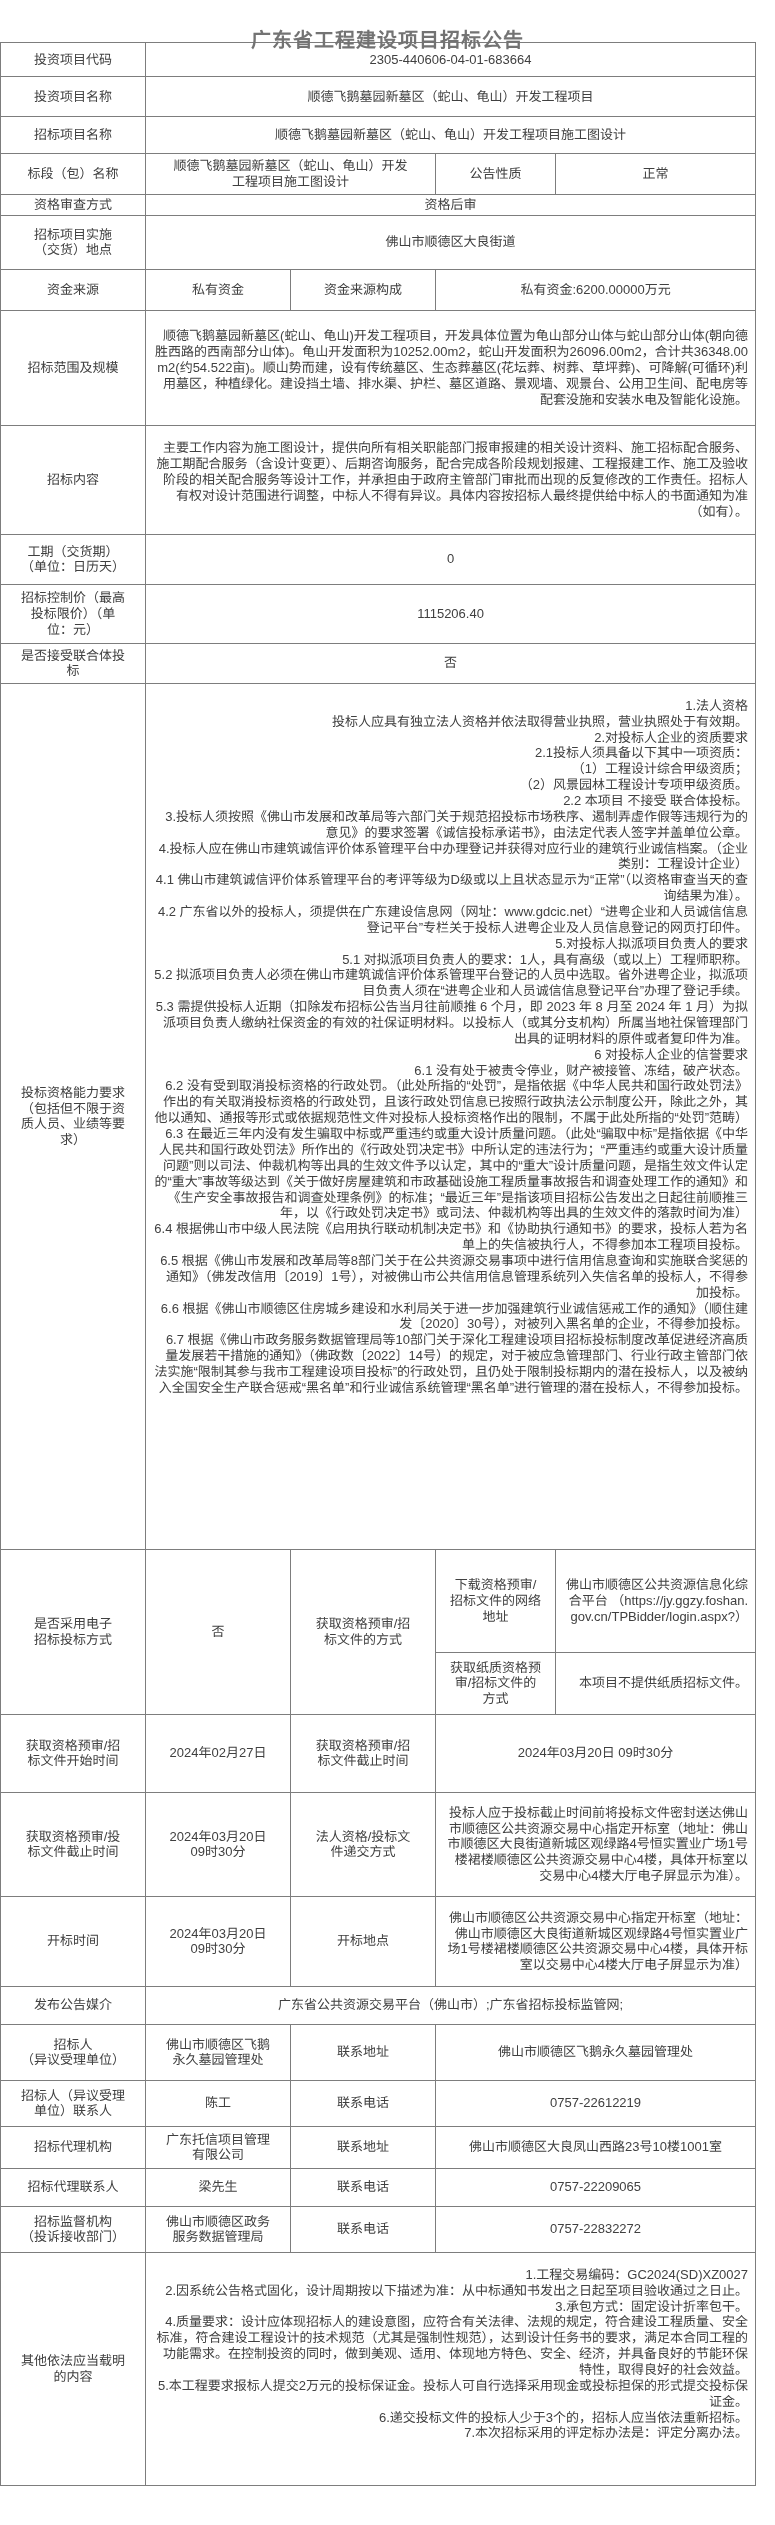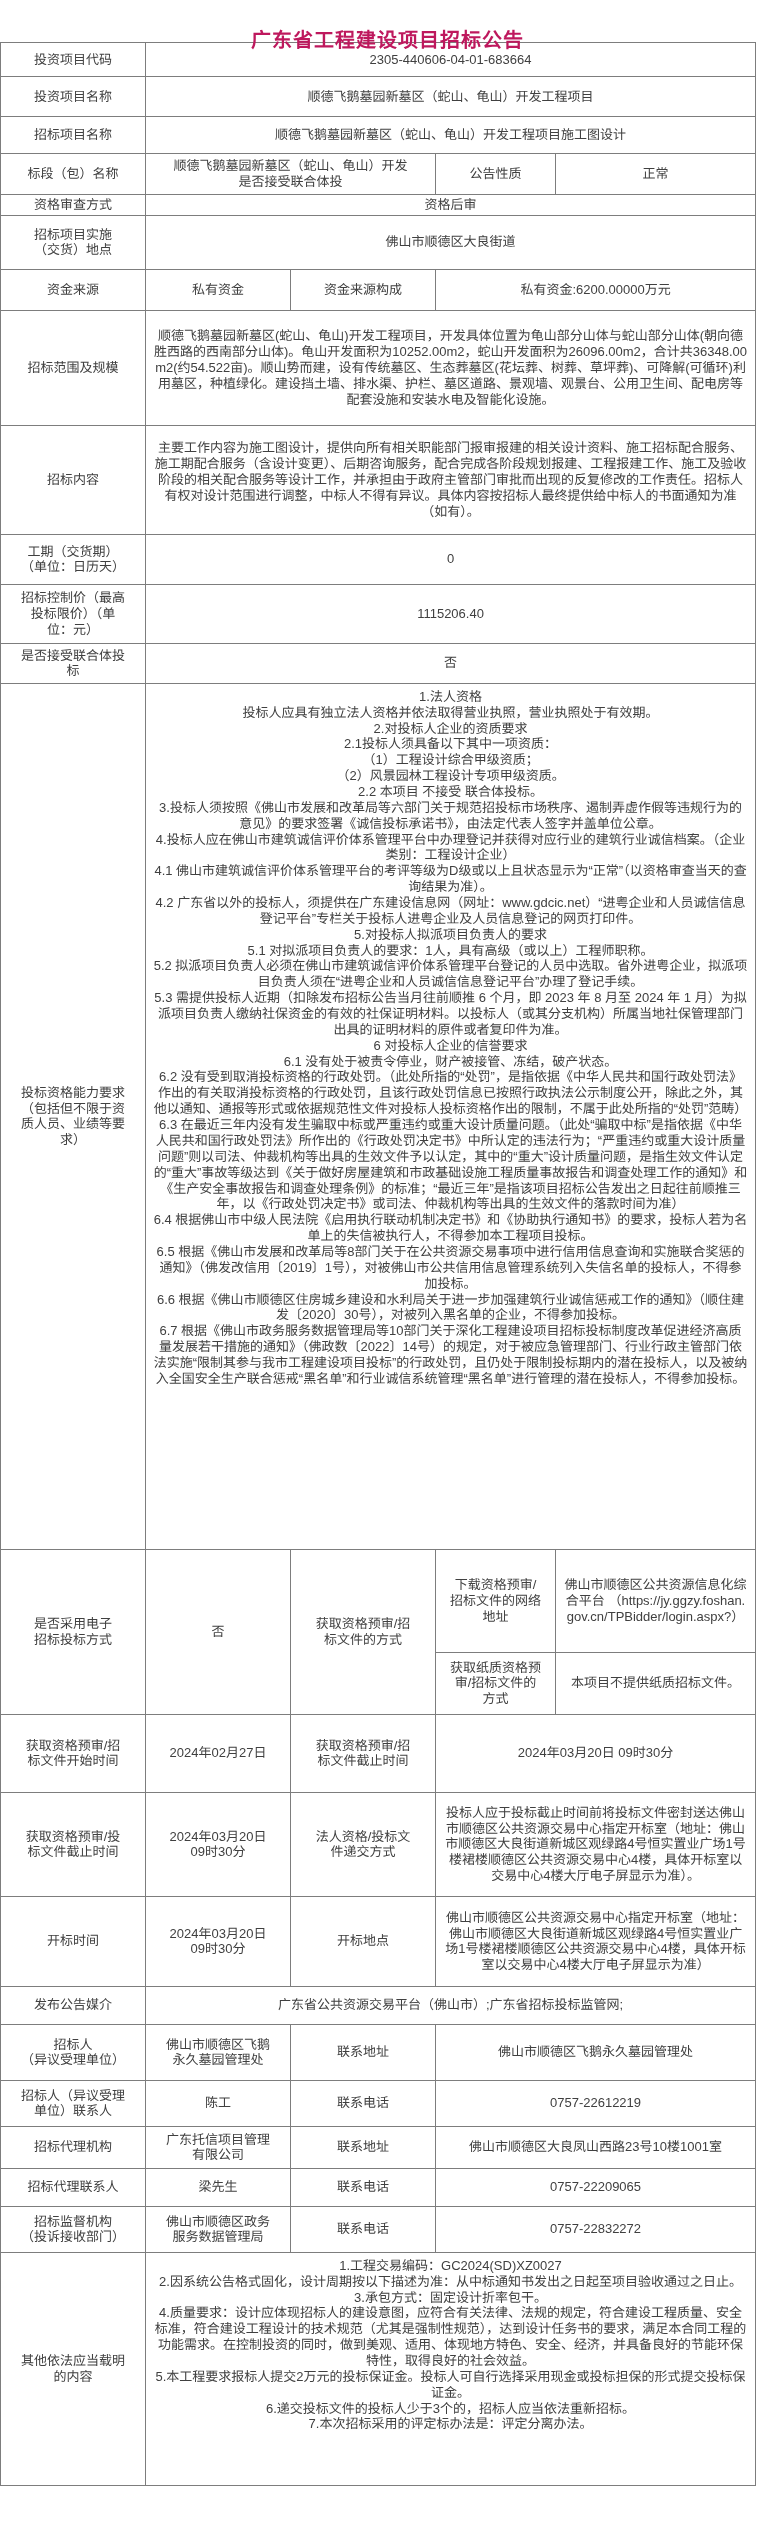--- a/index.html
+++ b/index.html
@@ -3,35 +3,35 @@
 <meta charset="utf-8">
 <style>
   html,body{margin:0;padding:0;background:#ffffff;}
   .page{
     width:775px;height:2525px;background:#ffffff;position:relative;
     font-family:"Liberation Sans","DejaVu Sans",sans-serif;color:#3e3e3e;
     overflow:hidden;
   }
   .page-title{
     margin:0;padding-top:24px;height:42px;box-sizing:border-box;
-    text-align:center;font-size:20px;font-weight:bold;color:#be185d;
+    text-align:center;font-size:20px;font-weight:bold;color:#737373;
     letter-spacing:1px;
   }
   table.notice{
     border-collapse:collapse;table-layout:fixed;
     margin-left:0;width:755px;
   }
   td{
     border:1px solid #7d7d7d;
     font-size:13px;line-height:1.22;color:#404040;
     padding:2px 4px;vertical-align:middle;text-align:center;
     box-sizing:border-box;overflow:hidden;word-break:break-all;
   }
-  td.longtext{text-align:center;padding:3px 7px;}
-  td.top{vertical-align:top;padding-top:5px;}
+  td.longtext{text-align:right;padding:3px 7px;}
+  td.top{vertical-align:top;padding-top:14px;}
   .pre{white-space:pre-line;}
 </style>
 </head>
 <body>
 
 <div class="page">
 
   <h1 class="page-title">广东省工程建设项目招标公告</h1>
 
   <table class="notice">
@@ -51,21 +51,21 @@
         <td class="pre">投资项目名称</td>
         <td colspan="4">顺德飞鹅墓园新墓区（蛇山、龟山）开发工程项目</td>
       </tr>
       <tr style="height:37px">
         <td class="pre">招标项目名称</td>
         <td colspan="4">顺德飞鹅墓园新墓区（蛇山、龟山）开发工程项目施工图设计</td>
       </tr>
       <tr style="height:41px">
         <td class="pre">标段（包）名称</td>
         <td colspan="2" class="pre">顺德飞鹅墓园新墓区（蛇山、龟山）开发
-是否接受联合体投</td>
+工程项目施工图设计</td>
         <td>公告性质</td>
         <td>正常</td>
       </tr>
       <tr style="height:19px">
         <td class="pre">资格审查方式</td>
         <td colspan="4">资格后审</td>
       </tr>
       <tr style="height:54px">
         <td class="pre">招标项目实施
 （交货）地点</td>

